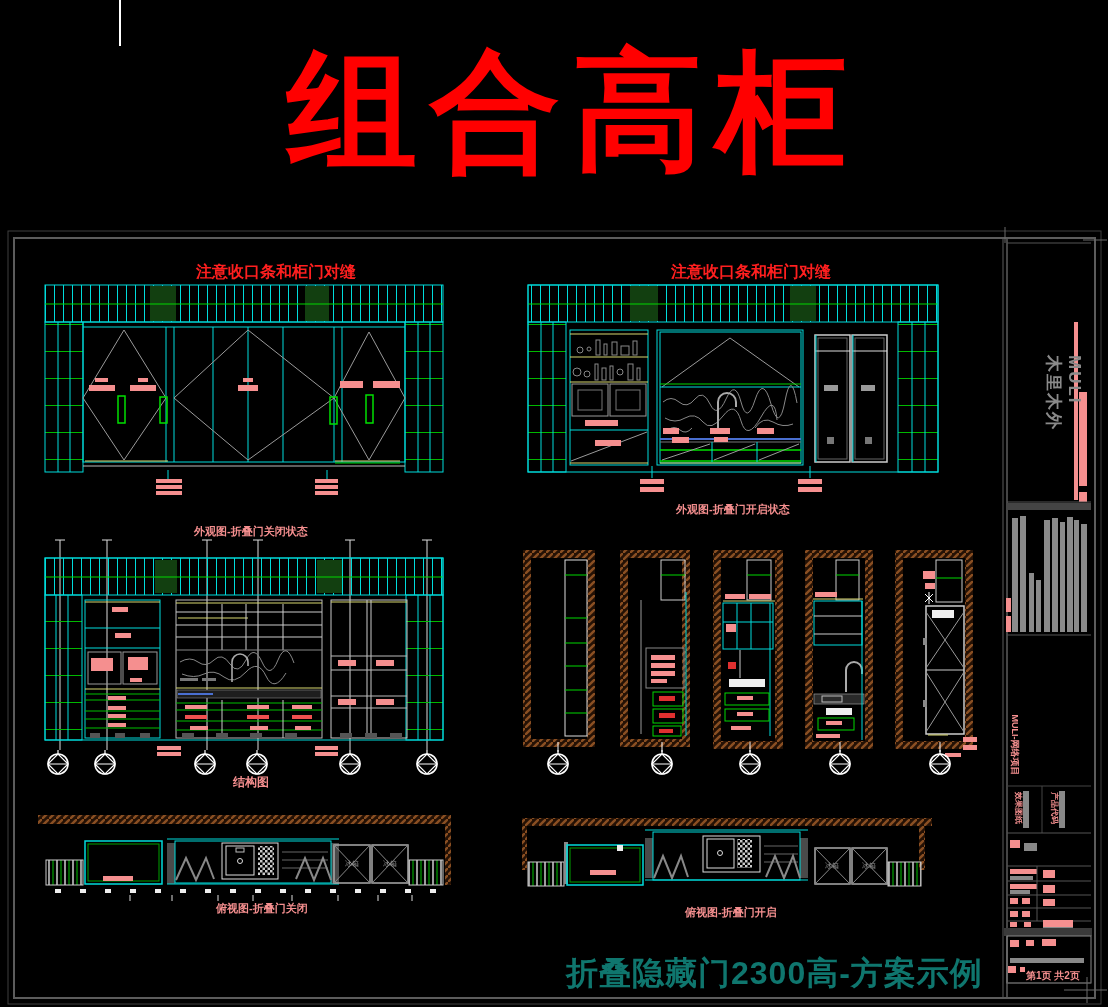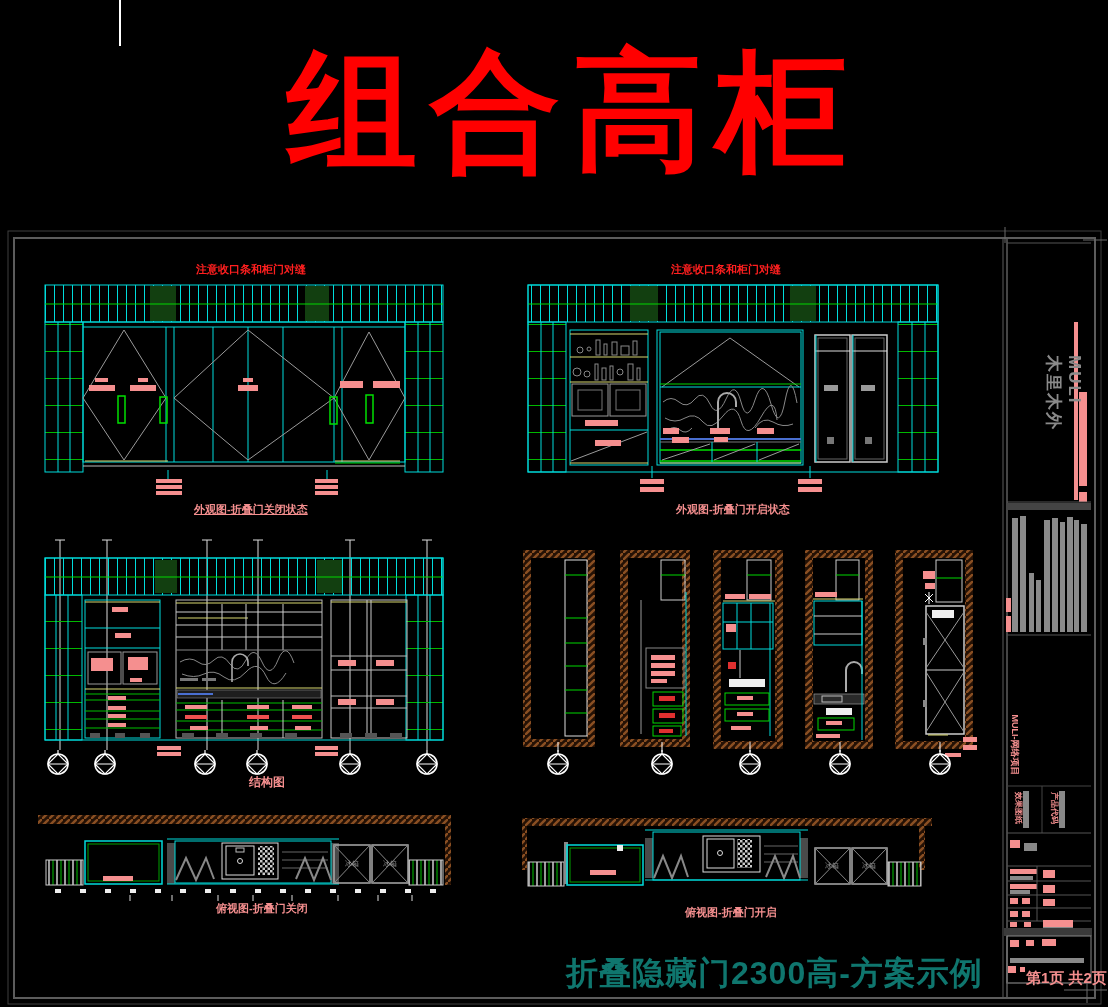--- a/index.html
+++ b/index.html
@@ -3,33 +3,33 @@
 <meta charset="utf-8">
 <style>
   html,body{margin:0;padding:0;background:#000;}
   .stage{position:relative;width:1108px;height:1007px;background:#000;overflow:hidden;
          font-family:"Liberation Sans",sans-serif;}
   .stage svg{position:absolute;left:0;top:0;}
   .page-title{position:absolute;left:287px;top:40px;color:#ff0000;
               font-family:"Liberation Serif","DejaVu Serif",serif;font-weight:bold;
               font-size:130px;line-height:1.12;letter-spacing:13px;white-space:nowrap;}
   .cad-label{position:absolute;white-space:nowrap;font-weight:bold;}
-  .note-red{color:#ff1f1f;font-size:11px;}
+  .note-red{color:#ff1f1f;font-size:16px;}
   .cap-pink{color:#f58f8f;font-size:11px;}
   .footer-title{position:absolute;left:566px;top:952px;color:#0f766e;font-weight:bold;
                 font-size:32px;letter-spacing:1px;white-space:nowrap;}
   .brand-block{position:absolute;left:1018px;top:332px;width:44px;height:90px;
                transform:rotate(90deg);transform-origin:center;color:#8a8a8a;font-weight:bold;
                font-size:17px;line-height:21px;text-align:center;letter-spacing:2px;white-space:nowrap;}
   .tb-rot{position:absolute;color:#f58f8f;font-weight:bold;transform:rotate(90deg);
           transform-origin:center;white-space:nowrap;text-align:center;}
   .tb-project{left:969px;top:739px;width:92px;height:12px;font-size:9px;}
   .tb-doc1{left:996px;top:801px;width:42px;height:14px;font-size:8px;}
   .tb-doc2{left:1032px;top:801px;width:42px;height:14px;font-size:8px;}
-  .tb-page{position:absolute;left:1026px;top:969px;color:#f58f8f;font-size:15px;
+  .tb-page{position:absolute;left:1026px;top:969px;color:#f58f8f;font-size:10px;
            font-weight:bold;white-space:nowrap;}
   .white-tick{position:absolute;left:119px;top:0;width:2px;height:46px;background:#ffffff;}
 </style>
 </head>
 <body>
 
 <div class="stage">
 
   <div class="white-tick"></div>
 
@@ -688,23 +688,23 @@
       <rect x="1042" y="939" width="14" height="7" fill="#f58f8f"></rect>
       <rect x="1010" y="958" width="74" height="5" fill="#888888"></rect>
       <rect x="1008" y="966" width="8" height="7" fill="#f58f8f"></rect>
         <rect x="1020" y="967" width="5" height="5" fill="#f58f8f"></rect>
       <line x1="1007" y1="983" x2="1091" y2="983" stroke="#555555"></line>
     </g>
   </svg>
 
   <div class="cad-label note-red" style="left:196px;top:262px;">注意收口条和柜门对缝</div>
   <div class="cad-label note-red" style="left:671px;top:262px;">注意收口条和柜门对缝</div>
-  <div class="cad-label cap-pink" style="left:194px;top:502px;text-decoration:underline;">外观图-折叠门关闭状态</div>
+  <div class="cad-label cap-pink" style="left:194px;top:524px;">外观图-折叠门关闭状态</div>
   <div class="cad-label cap-pink" style="left:676px;top:502px;text-align:center;">外观图-折叠门开启状态</div>
-  <div class="cad-label cap-pink" style="left:233px;top:774px;font-size:12px;margin-left:16px;">结构图</div>
+  <div class="cad-label cap-pink" style="left:233px;top:774px;font-size:12px;">结构图</div>
   <div class="cad-label cap-pink" style="left:216px;top:901px;">俯视图-折叠门关闭</div>
   <div class="cad-label cap-pink" style="left:685px;top:889px;margin-top:16px;">俯视图-折叠门开启</div>
 
   <div class="footer-title">折叠隐藏门2300高-方案示例</div>
 
   <div class="brand-block">
     <div>MULI</div>
     <div>木里木外</div>
   </div>
   <div class="tb-rot tb-project">MULI-网络项目</div>

